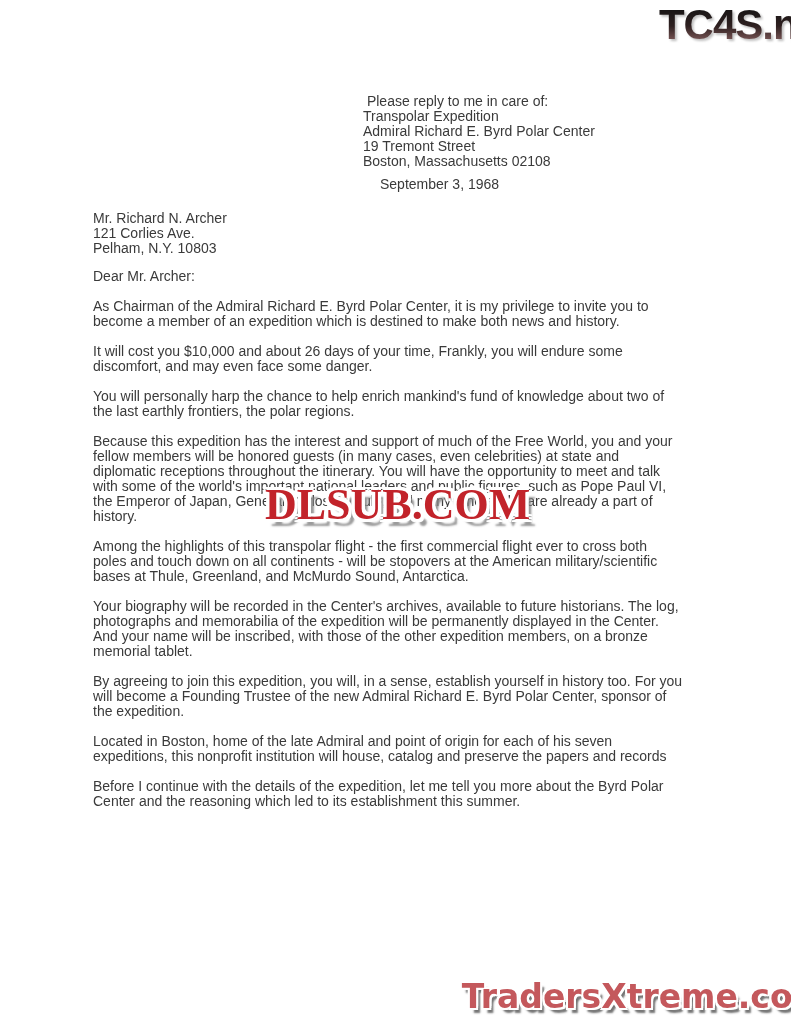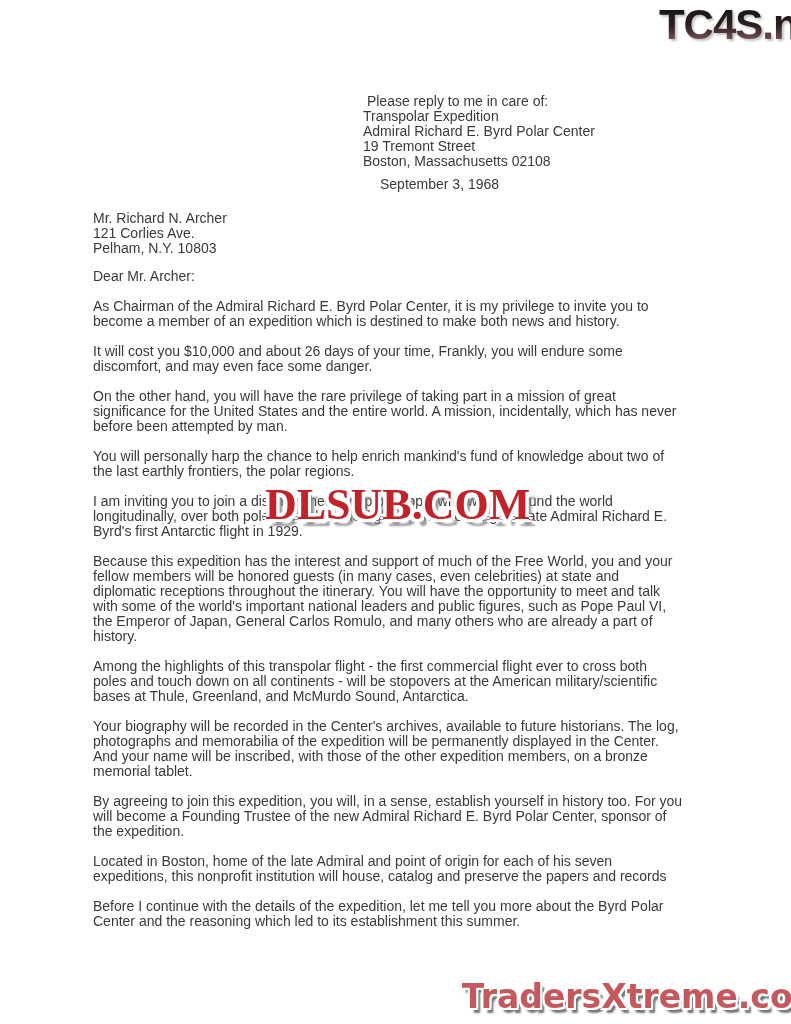--- a/index.html
+++ b/index.html
@@ -94,28 +94,22 @@
 121 Corlies Ave.
 Pelham, N.Y. 10803</div>
 
   <div class="salutation">Dear Mr. Archer:</div>
 
   <div class="letter-body">
     <p>As Chairman of the Admiral Richard E. Byrd Polar Center, it is my privilege to invite you to
 become a member of an expedition which is destined to make both news and history.</p>
     <p>It will cost you $10,000 and about 26 days of your time, Frankly, you will endure some
 discomfort, and may even face some danger.</p>
-    <p>On the other hand, you will have the rare privilege of taking part in a mission of great
-significance for the United States and the entire world. A mission, incidentally, which has never
-before been attempted by man.</p>
     <p>You will personally harp the chance to help enrich mankind's fund of knowledge about two of
 the last earthly frontiers, the polar regions.</p>
-    <p>I am inviting you to join a distinguished group of people who will fly around the world
-longitudinally, over both poles, on a historic flight commemorating the late Admiral Richard E.
-Byrd's first Antarctic flight in 1929.</p>
     <p>Because this expedition has the interest and support of much of the Free World, you and your
 fellow members will be honored guests (in many cases, even celebrities) at state and
 diplomatic receptions throughout the itinerary. You will have the opportunity to meet and talk
 with some of the world's important national leaders and public figures, such as Pope Paul VI,
 the Emperor of Japan, General Carlos Romulo, and many others who are already a part of
 history.</p>
     <p>Among the highlights of this transpolar flight - the first commercial flight ever to cross both
 poles and touch down on all continents - will be stopovers at the American military/scientific
 bases at Thule, Greenland, and McMurdo Sound, Antarctica.</p>
     <p>Your biography will be recorded in the Center's archives, available to future historians. The log,

